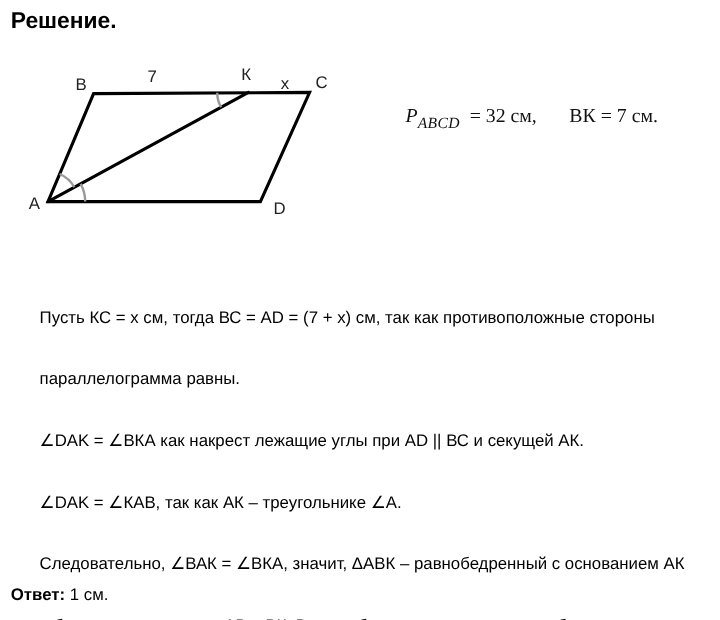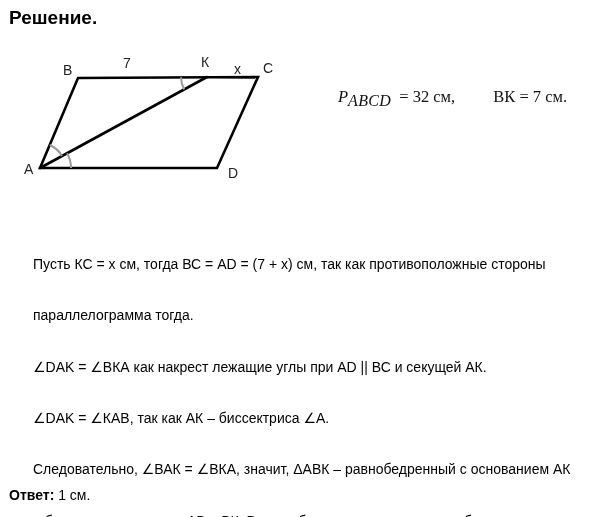--- a/index.html
+++ b/index.html
@@ -20,23 +20,23 @@
     font-family: "Liberation Sans", sans-serif;
     font-size: 14px; fill: #222222;
   }
   .given {
     position: absolute; left: 338px; top: 87px;
     font-family: "Liberation Serif", serif;
     font-size: 16.5px; color: #111111;
     white-space: nowrap;
   }
   .given .psym { font-style: italic; }
-  .given sub { font-size: 16px; font-style: italic; letter-spacing: 0.3px; }
+  .given sub { font-size: 13px; font-style: italic; letter-spacing: 0.3px; }
   .given .eq-rest { margin-left: 4px; }
-  .given .second { margin-left: 34px; }
+  .given .second { margin-left: 23px; }
   .solution {
     position: absolute; left: 9px; top: 222px;
     font-size: 14px; line-height: 17.1px;
     white-space: pre;
   }
   .solution .line { height: 17.1px; margin-left: 24px; }
   .answer {
     position: absolute; left: 9px; top: 487px;
     font-size: 14px;
   }
@@ -68,23 +68,23 @@
 </svg>
 
 <div class="given">
   <span class="psym">P</span><sub>ABCD</sub>
   <span class="eq-rest">= 32 см,</span>
   <span class="second">ВК = 7 см.</span>
 </div>
 
 <div class="solution">
   <div class="line">Пусть КС = х см, тогда ВС = AD = (7 + х) см, так как противоположные стороны</div>
-  <div class="line">параллелограмма тогда.</div>
+  <div class="line">параллелограмма равны.</div>
   <div class="line">∠DAK = ∠ВКА как накрест лежащие углы при AD || ВС и секущей АК.</div>
-  <div class="line">∠DAK = ∠КАВ, так как АК – биссектриса ∠А.</div>
+  <div class="line">∠DAK = ∠КАВ, так как АК – треугольнике ∠А.</div>
   <div class="line">Следовательно, ∠ВАК = ∠ВКА, значит, ΔАВК – равнобедренный с основанием АК</div>
   <div class="line">и боковыми сторонами АВ и ВК. В равнобедренном треугольнике боковые стороны</div>
   
   
   
   
   
   
   
   

